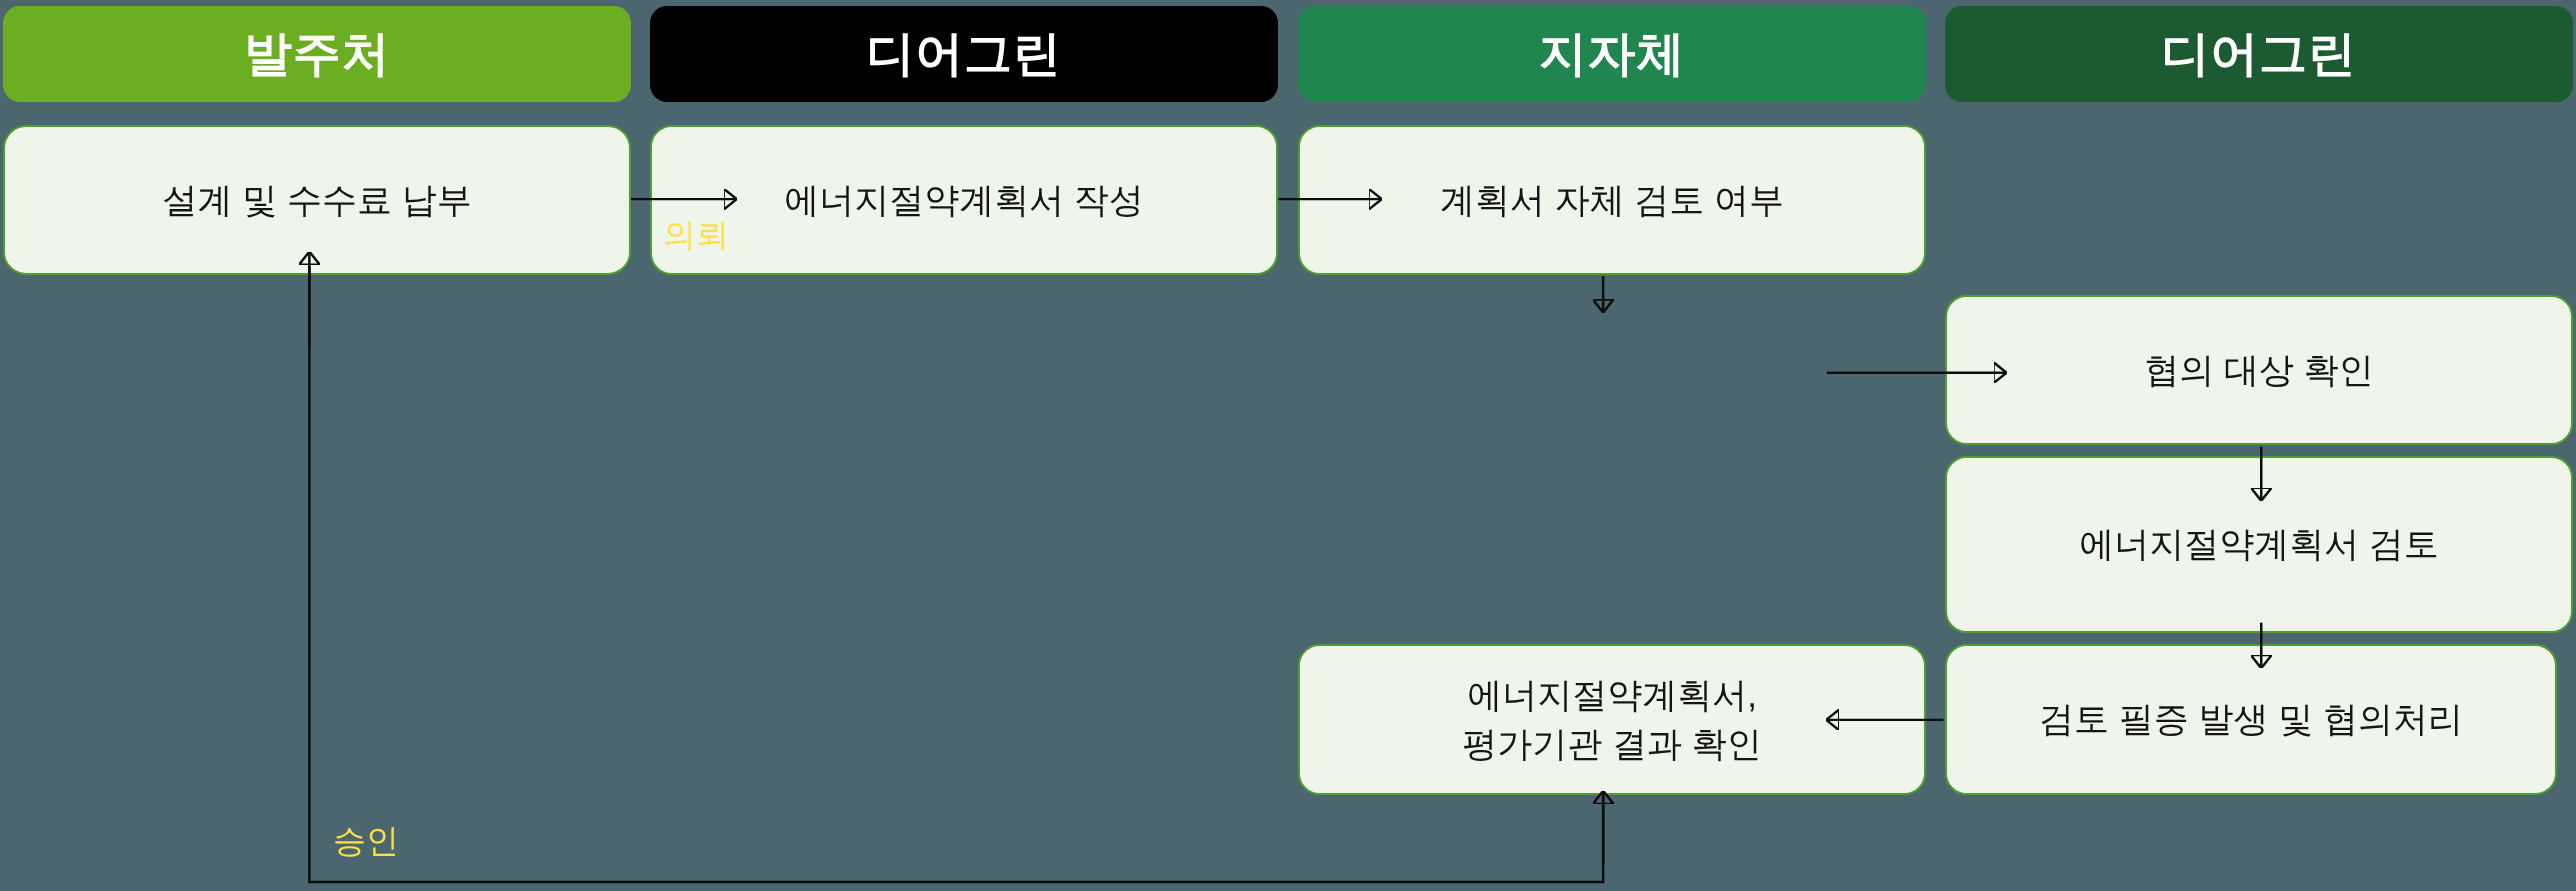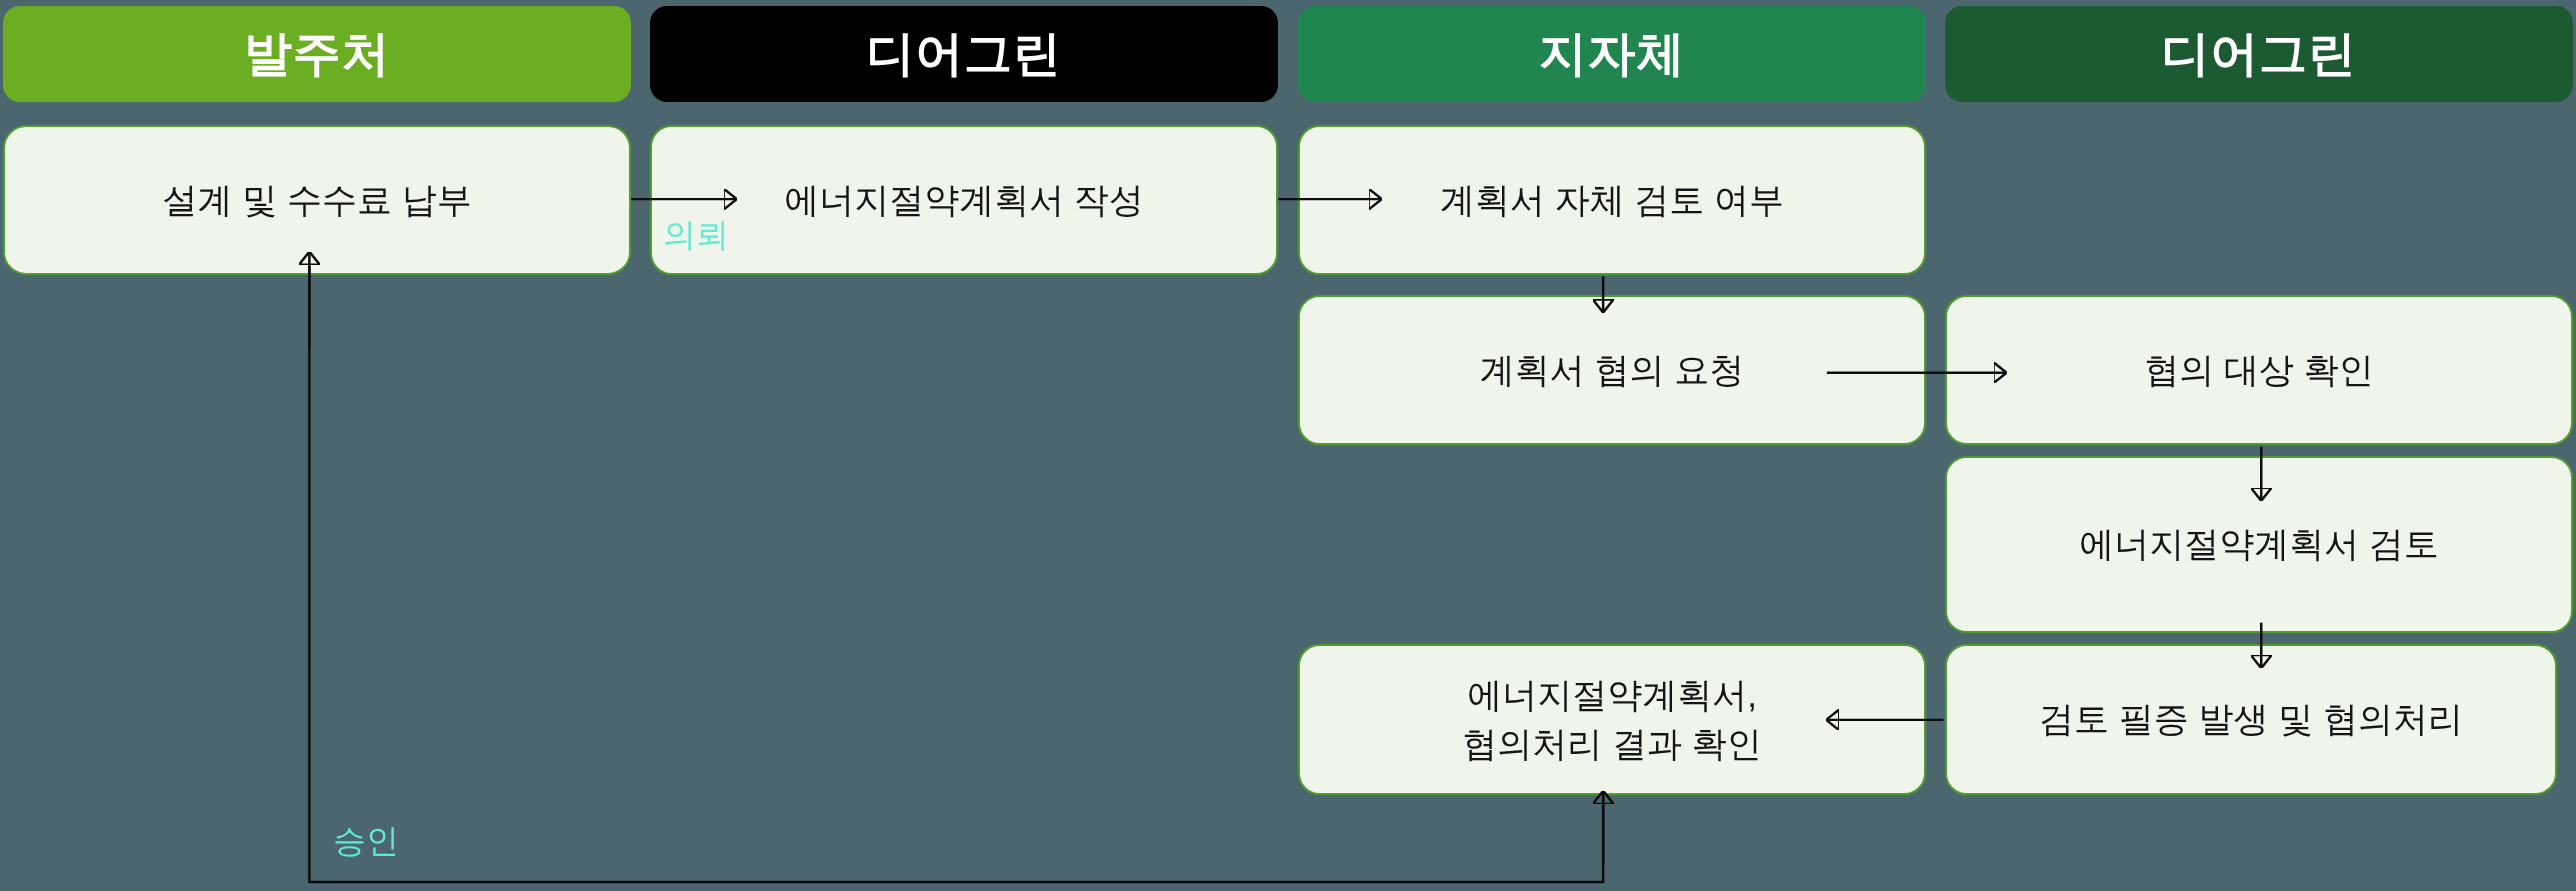--- a/index.html
+++ b/index.html
@@ -31,43 +31,42 @@
   .n-b{left:650px; top:125px;width:628px;height:150px;}
   .n-c{left:1298px;top:125px;width:628px;height:150px;}
   .n-d{left:1298px;top:295px;width:628px;height:150px;}
   .n-e{left:1945px;top:295px;width:628px;height:150px;}
   .n-f{left:1945px;top:456px;width:628px;height:177px;}
   .n-g{left:1298px;top:644px;width:628px;height:151px;}
   .n-h{left:1945px;top:644px;width:612px;height:151px;}
   .arrows{position:absolute;left:0;top:0;width:2576px;height:892px;pointer-events:none;}
   .arrows path, .arrows line{stroke:#0c0c0c;stroke-width:3.2;fill:none;}
   .edge-label{
-    position:absolute;font-size:33px;color:#5eead4;line-height:1;
+    position:absolute;font-size:33px;color:#fde047;line-height:1;
   }
   .lbl-request{left:663px;top:218px;}
   .lbl-approval{left:333px;top:824px;}
 </style>
 </head>
 <body>
 
 <div class="stage">
 
   <div class="lane-hdr hdr-1">발주처</div>
   <div class="lane-hdr hdr-2">디어그린</div>
   <div class="lane-hdr hdr-3">지자체</div>
   <div class="lane-hdr hdr-4">디어그린</div>
 
   <div class="node n-a">설계 및 수수료 납부</div>
   <div class="node n-b">에너지절약계획서 작성</div>
   <div class="node n-c">계획서 자체 검토 여부</div>
-  <div class="node n-d">계획서 협의 요청</div>
   <div class="node n-e">협의 대상 확인</div>
   <div class="node n-f">에너지절약계획서 검토</div>
   <div class="node n-g">에너지절약계획서,
-협의처리 결과 확인</div>
+평가기관 결과 확인</div>
   <div class="node n-h">검토 필증 발생 및 협의처리</div>
 
   <svg class="arrows" viewBox="0 0 3339 1156" xmlns="http://www.w3.org/2000/svg">
     <defs>
       <marker id="ah" markerUnits="userSpaceOnUse" markerWidth="17" markerHeight="27" refX="16" refY="13.5" orient="auto">
         <path d="M0,0 L17,13.5 L0,27 Z" fill="#0c0c0c" stroke="none"></path>
       </marker>
     </defs>
     <line x1="818" y1="258" x2="954" y2="258" marker-end="url(#ah)"></line>
     <line x1="1657" y1="258" x2="1790" y2="258" marker-end="url(#ah)"></line>

